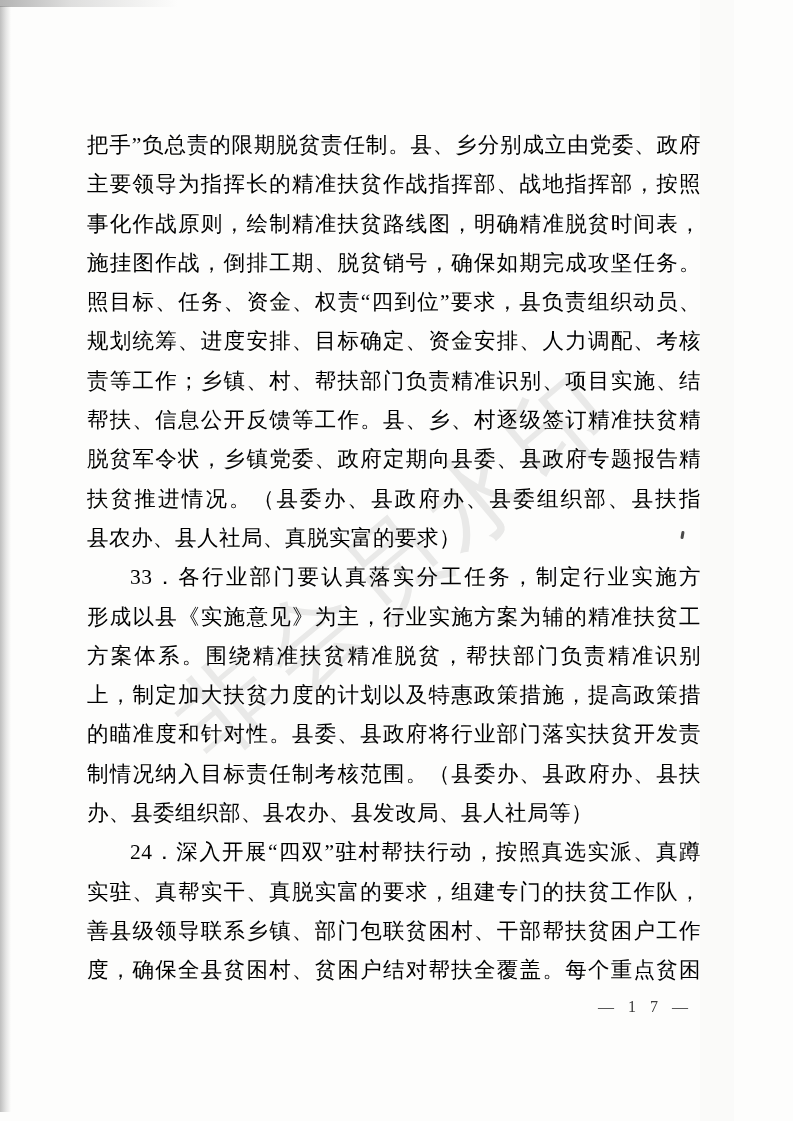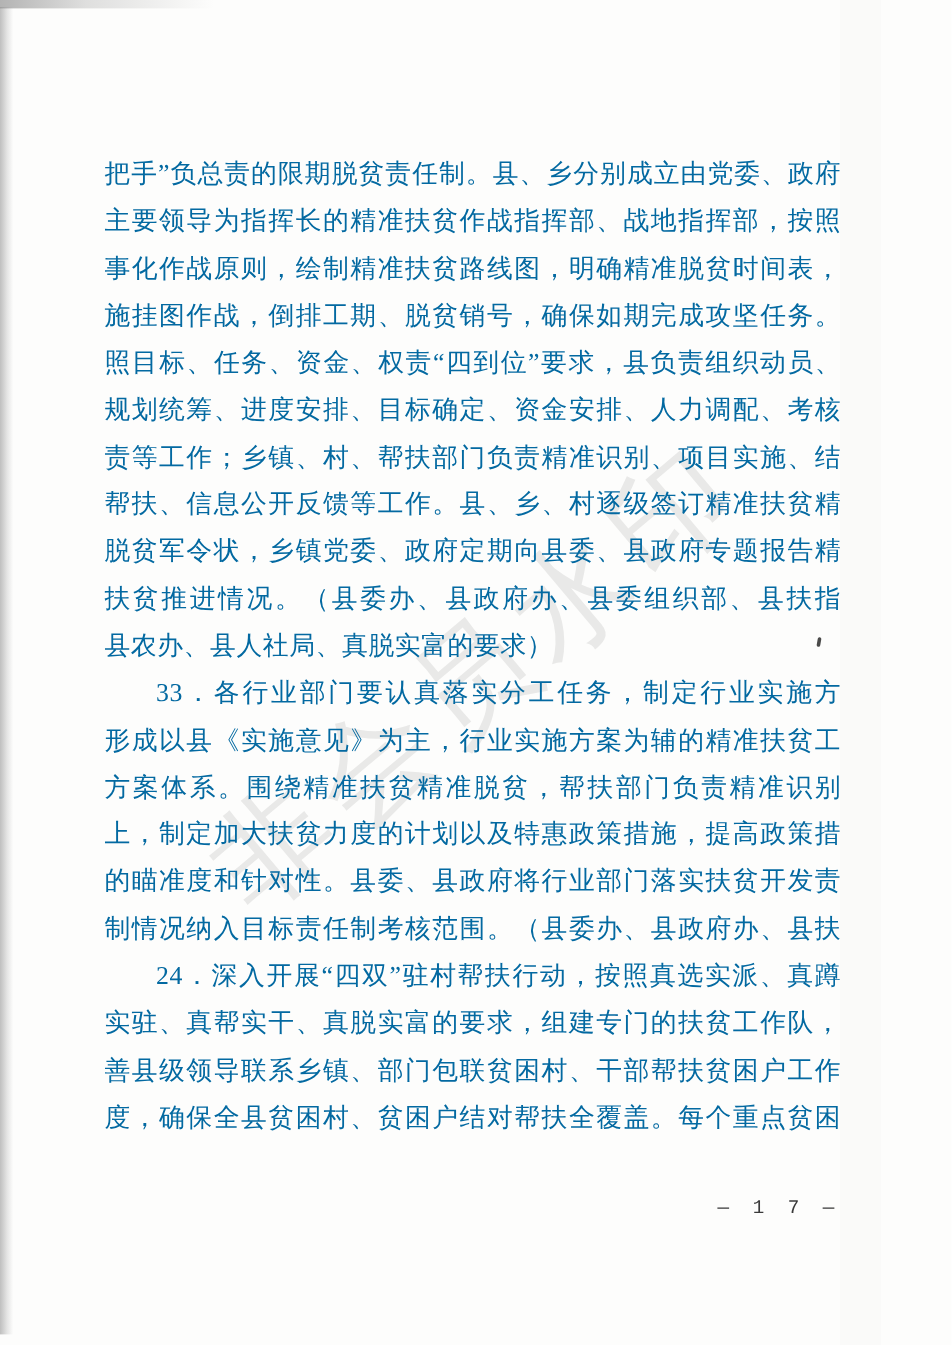--- a/index.html
+++ b/index.html
@@ -31,21 +31,21 @@
   }
   
   .text-block {
     position: absolute;
     left: 87px;
     top: 126px;
     width: 614px;
     z-index: 2;
     font-size: 21.5px;
     line-height: 39.3px;
-    color: #0369a1;
+    color: #000000;
     letter-spacing: 0.5px;
   }
   .text-block .line {
     height: 39.3px;
     overflow: hidden;
     text-align: justify;
     text-align-last: justify;
   }
   .text-block .line.indent {
     text-indent: 43px;
@@ -55,21 +55,21 @@
   }
   
   .page-number {
     position: absolute;
     left: 598px;
     top: 998px;
     z-index: 2;
     font-size: 16px;
     letter-spacing: 5px;
     color: #3a3a3a;
-    font-family: Liberation Mono, monospace;
+    font-family: Liberation Serif, serif;
     white-space: nowrap;
   }
   
   .edge-left {
     position: absolute;
     left: 0;
     top: 6px;
     width: 11px;
     height: 1106px;
     background: linear-gradient(to right,
@@ -128,20 +128,21 @@
       <div class="line">帮扶、信息公开反馈等工作。县、乡、村逐级签订精准扶贫精准</div>
       <div class="line">脱贫军令状，乡镇党委、政府定期向县委、县政府专题报告精准</div>
       <div class="line">扶贫推进情况。（县委办、县政府办、县委组织部、县扶指办、</div>
       <div class="line para-end">县农办、县人社局、真脱实富的要求）</div>
       <div class="line indent">33．各行业部门要认真落实分工任务，制定行业实施方案，</div>
       <div class="line">形成以县《实施意见》为主，行业实施方案为辅的精准扶贫工作</div>
       <div class="line">方案体系。围绕精准扶贫精准脱贫，帮扶部门负责精准识别</div>
       <div class="line">上，制定加大扶贫力度的计划以及特惠政策措施，提高政策措施</div>
       <div class="line">的瞄准度和针对性。县委、县政府将行业部门落实扶贫开发责任</div>
       <div class="line">制情况纳入目标责任制考核范围。（县委办、县政府办、县扶指</div>
+      <div class="line para-end">办、县委组织部、县农办、县发改局、县人社局等）</div>
       <div class="line indent">24．深入开展“四双”驻村帮扶行动，按照真选实派、真蹲</div>
       <div class="line">实驻、真帮实干、真脱实富的要求，组建专门的扶贫工作队，完</div>
       <div class="line">善县级领导联系乡镇、部门包联贫困村、干部帮扶贫困户工作制</div>
       <div class="line">度，确保全县贫困村、贫困户结对帮扶全覆盖。每个重点贫困村</div>
     </div>
   <div class="speckle"></div>
   <div class="page-number">— 1 7 —</div>
   <div class="edge-left"></div>
   <div class="edge-top"></div>
 </div>

